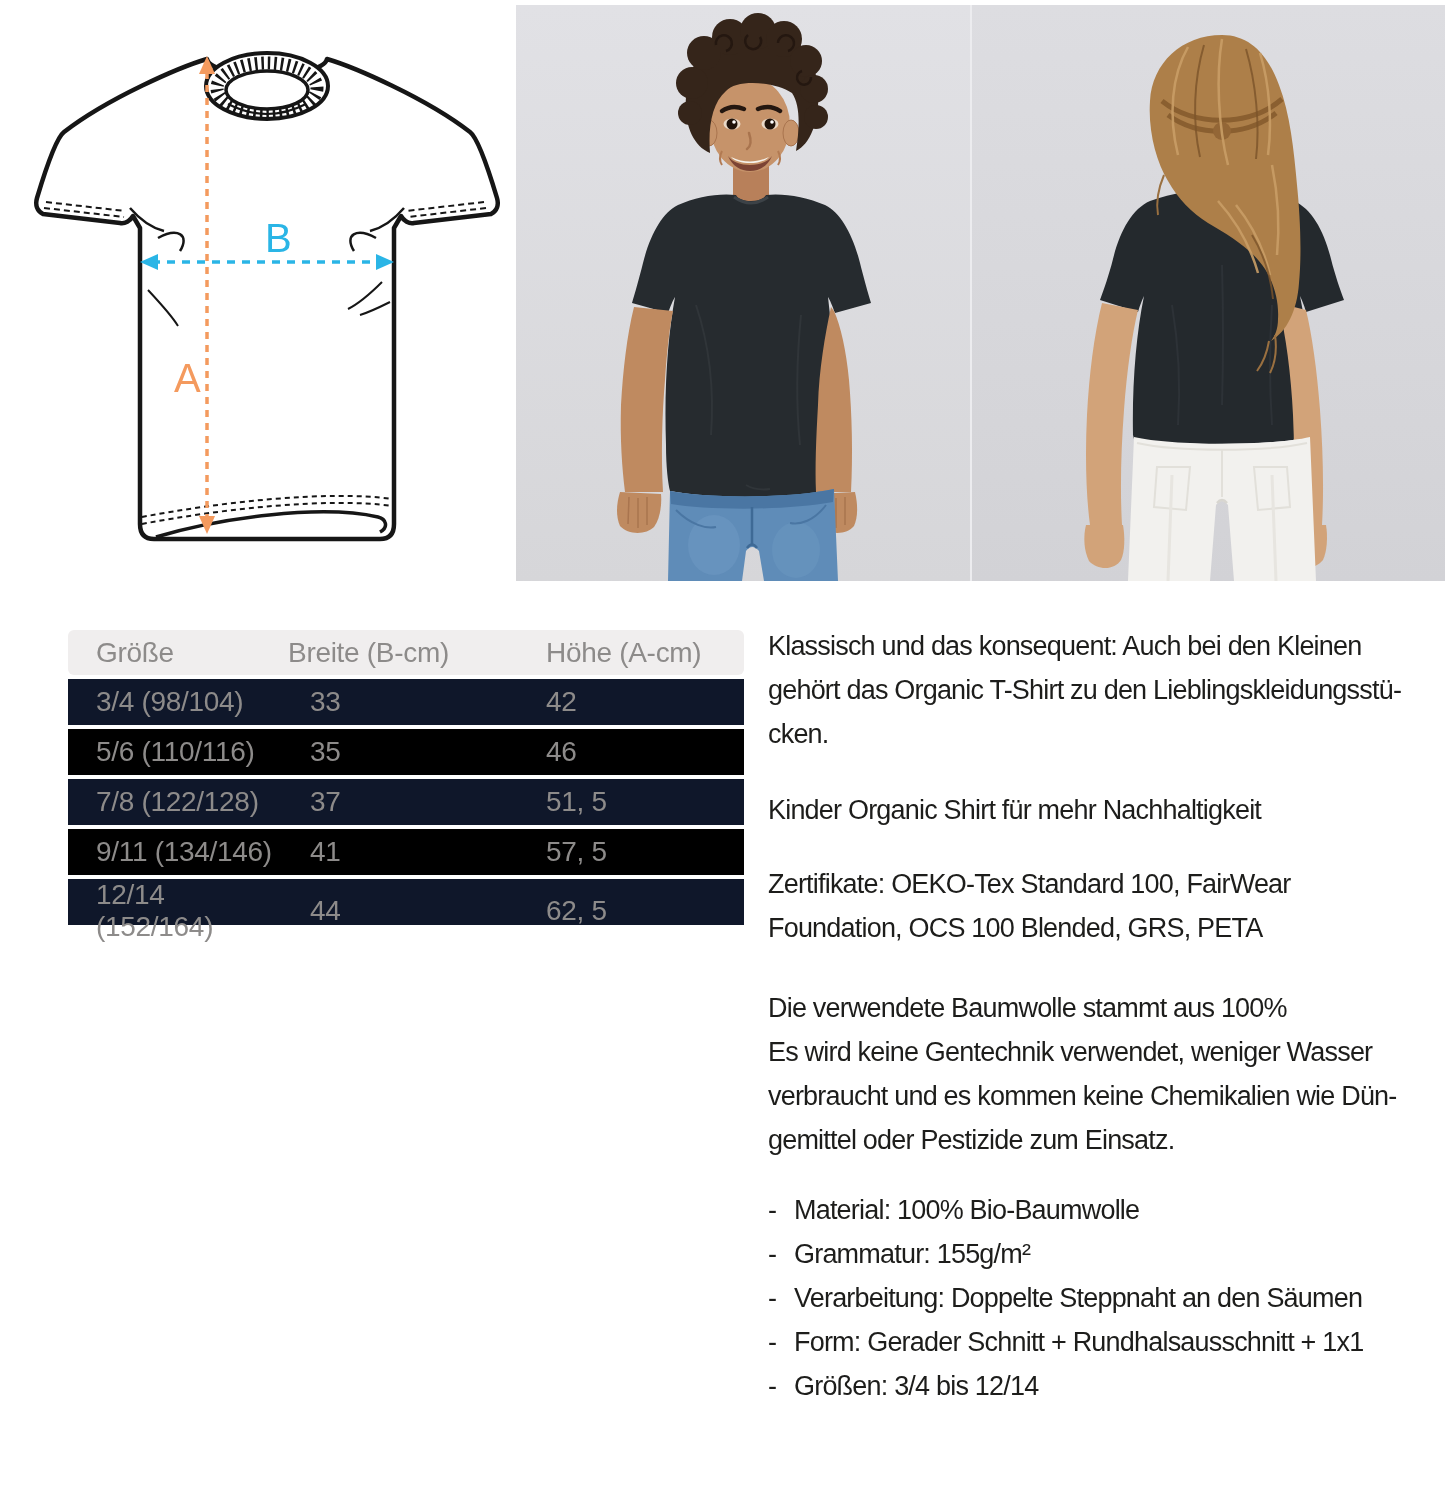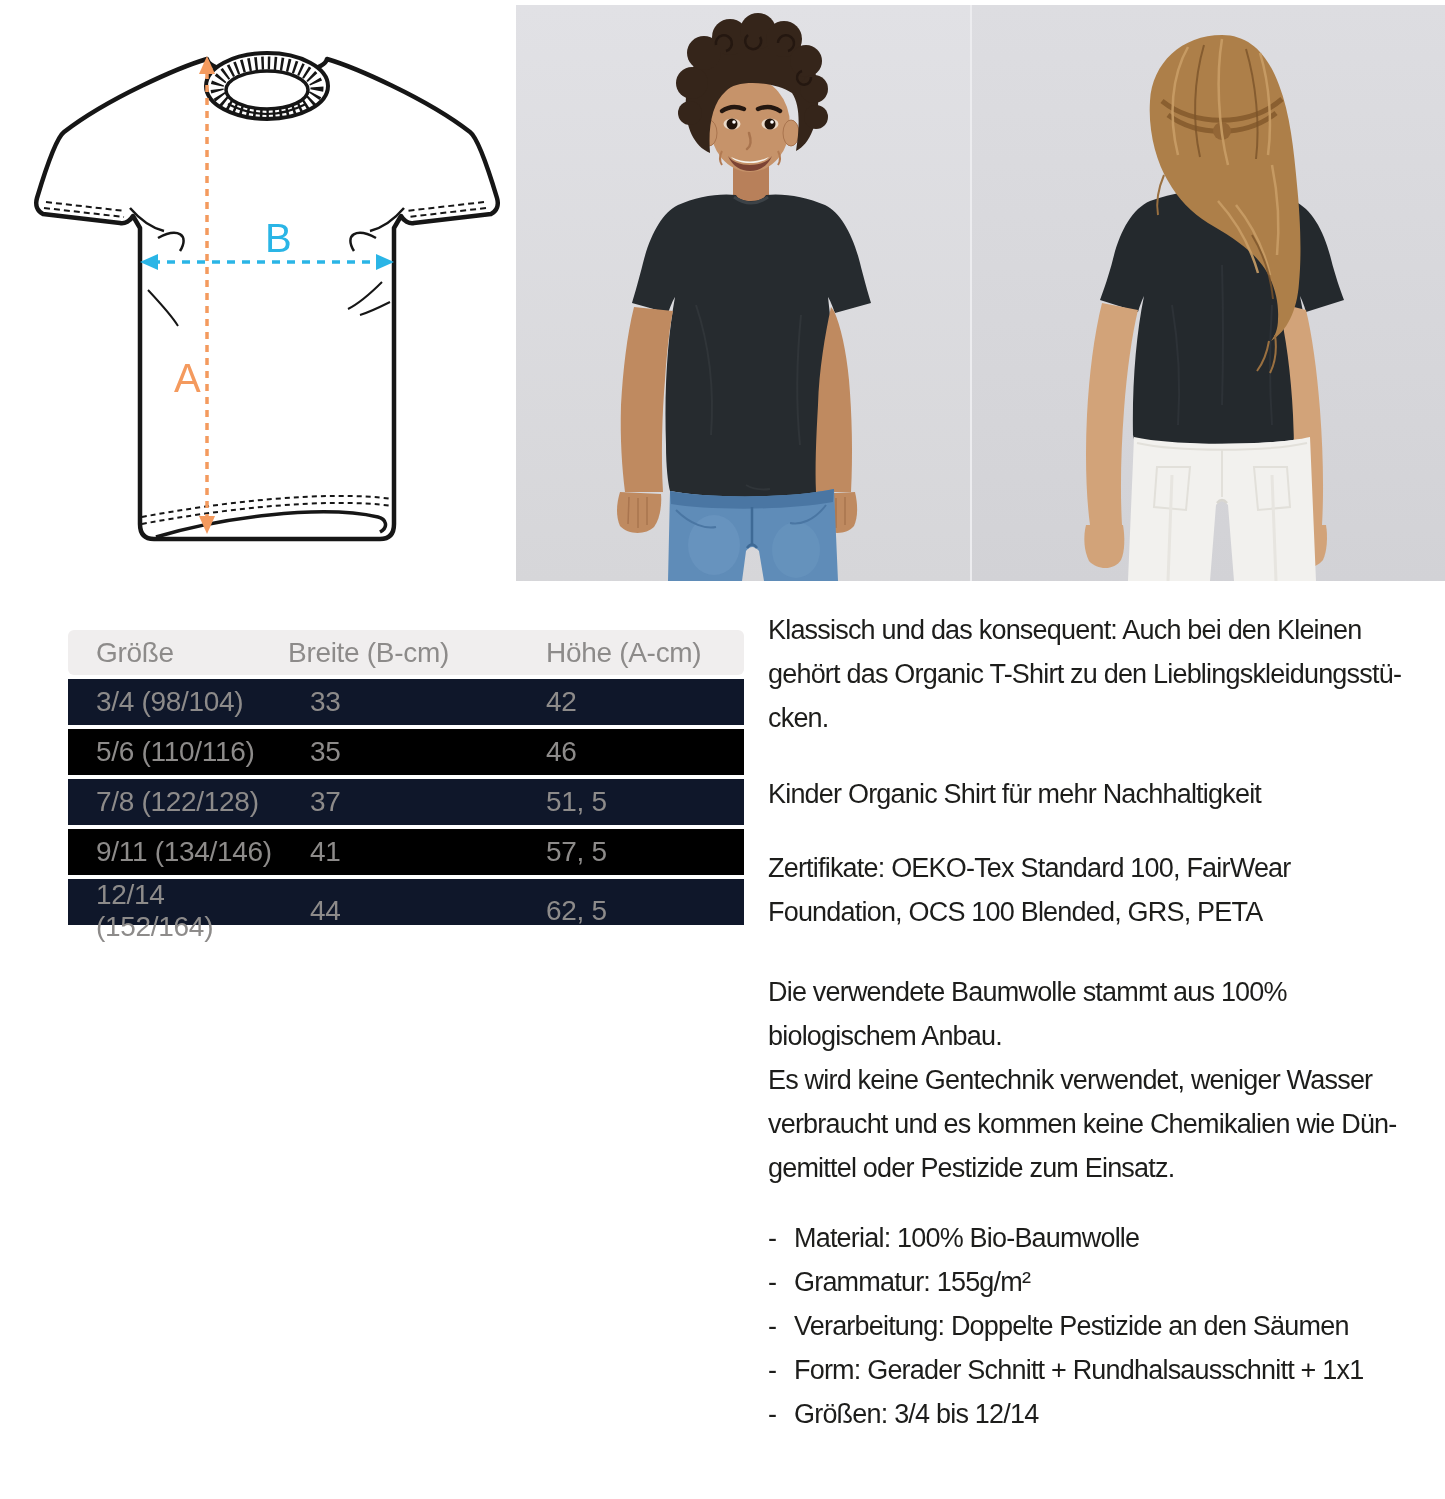--- a/index.html
+++ b/index.html
@@ -21,21 +21,21 @@
   .t-data{height:46px;margin-top:4px;}
   .t-data.dark{background:#0f172a;}
   .t-data.light{background:#000000;}
   .c1{padding-left:28px;}
   .t-head .c2{padding-left:0;} .t-data .c2{padding-left:22px;}
   .c3{padding-left:0;margin-left:8px;}
   .tolerance{position:absolute;left:68px;top:947px;font-size:28px;letter-spacing:-0.4px;
              color:#1f1f1e;white-space:nowrap;}
 
   
-  .desc{position:absolute;left:768px;top:608px;width:670px;
+  .desc{position:absolute;left:768px;top:624px;width:670px;
         font-size:27px;line-height:44px;letter-spacing:-0.8px;color:#1d1d1b;}
   .desc .line{white-space:nowrap;}
   .blk-subtitle{margin-top:32px;}
   .blk-certificates{margin-top:30px;}
   .blk-cotton{margin-top:36px;}
   .blk-bullets{margin-top:26px;}
   .bullet{display:flex;}
   .bullet .dash{width:26px;flex:none;}
   .bullet .bl{flex:1;}
 </style>
@@ -342,42 +342,41 @@
     </div>
     <div class="blk-subtitle">
       <div class="line">Kinder Organic Shirt für mehr Nachhaltigkeit</div>
     </div>
     <div class="blk-certificates">
       <div class="line">Zertifikate: OEKO-Tex Standard 100, FairWear</div>
       <div class="line">Foundation, OCS 100 Blended, GRS, PETA</div>
     </div>
     <div class="blk-cotton">
       <div class="line">Die verwendete Baumwolle stammt aus 100%</div>
-      <div class="line">biologischem Anbau.</div>
       <div class="line">Es wird keine Gentechnik verwendet, weniger Wasser</div>
       <div class="line">verbraucht und es kommen keine Chemikalien wie Dün-</div>
       <div class="line">gemittel oder Pestizide zum Einsatz.</div>
     </div>
     <div class="blk-bullets">
       <div class="bullet">
         <span class="dash">-</span>
         <div class="bl">
             <div class="line">Material: 100% Bio-Baumwolle</div>
           </div>
       </div>
       <div class="bullet">
         <span class="dash">-</span>
         <div class="bl">
             <div class="line">Grammatur: 155g/m²</div>
           </div>
       </div>
       <div class="bullet">
         <span class="dash">-</span>
         <div class="bl">
-            <div class="line">Verarbeitung: Doppelte Pestizide an den Säumen</div>
+            <div class="line">Verarbeitung: Doppelte Steppnaht an den Säumen</div>
           </div>
       </div>
       <div class="bullet">
         <span class="dash">-</span>
         <div class="bl">
           <div class="line">Form: Gerader Schnitt + Rundhalsausschnitt + 1x1</div>
         </div>
       </div>
       <div class="bullet">
         <span class="dash">-</span>

